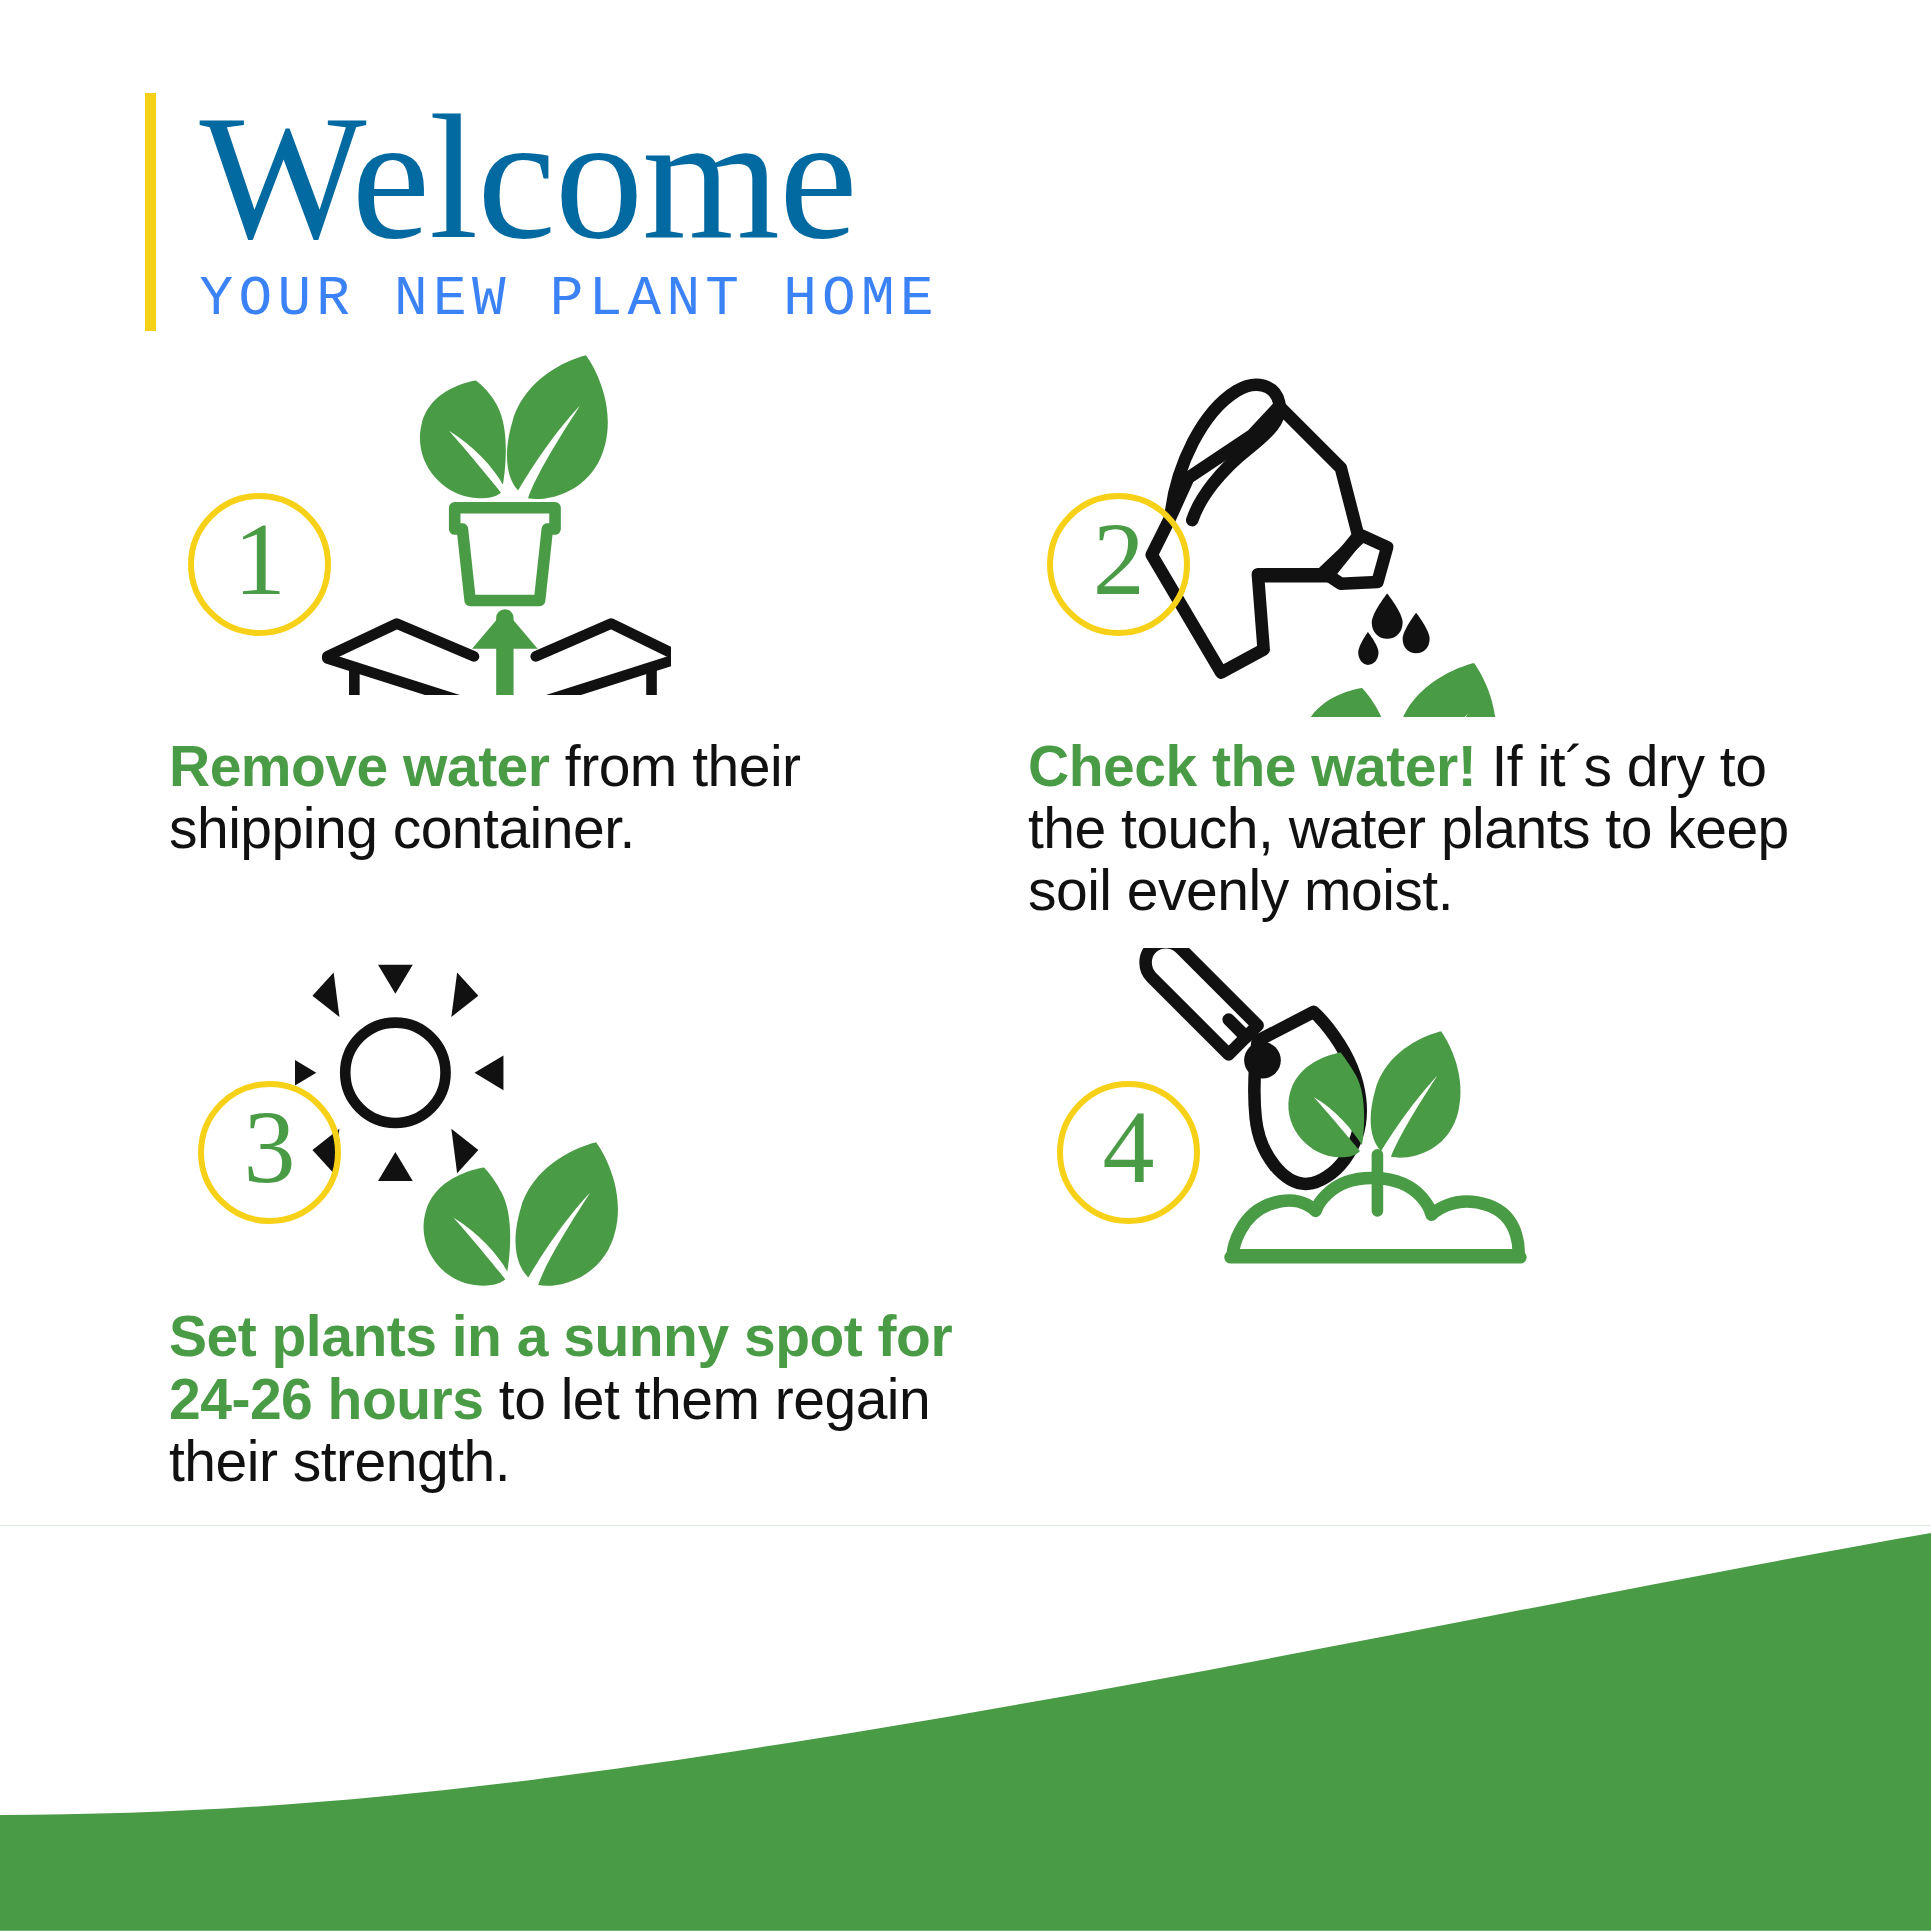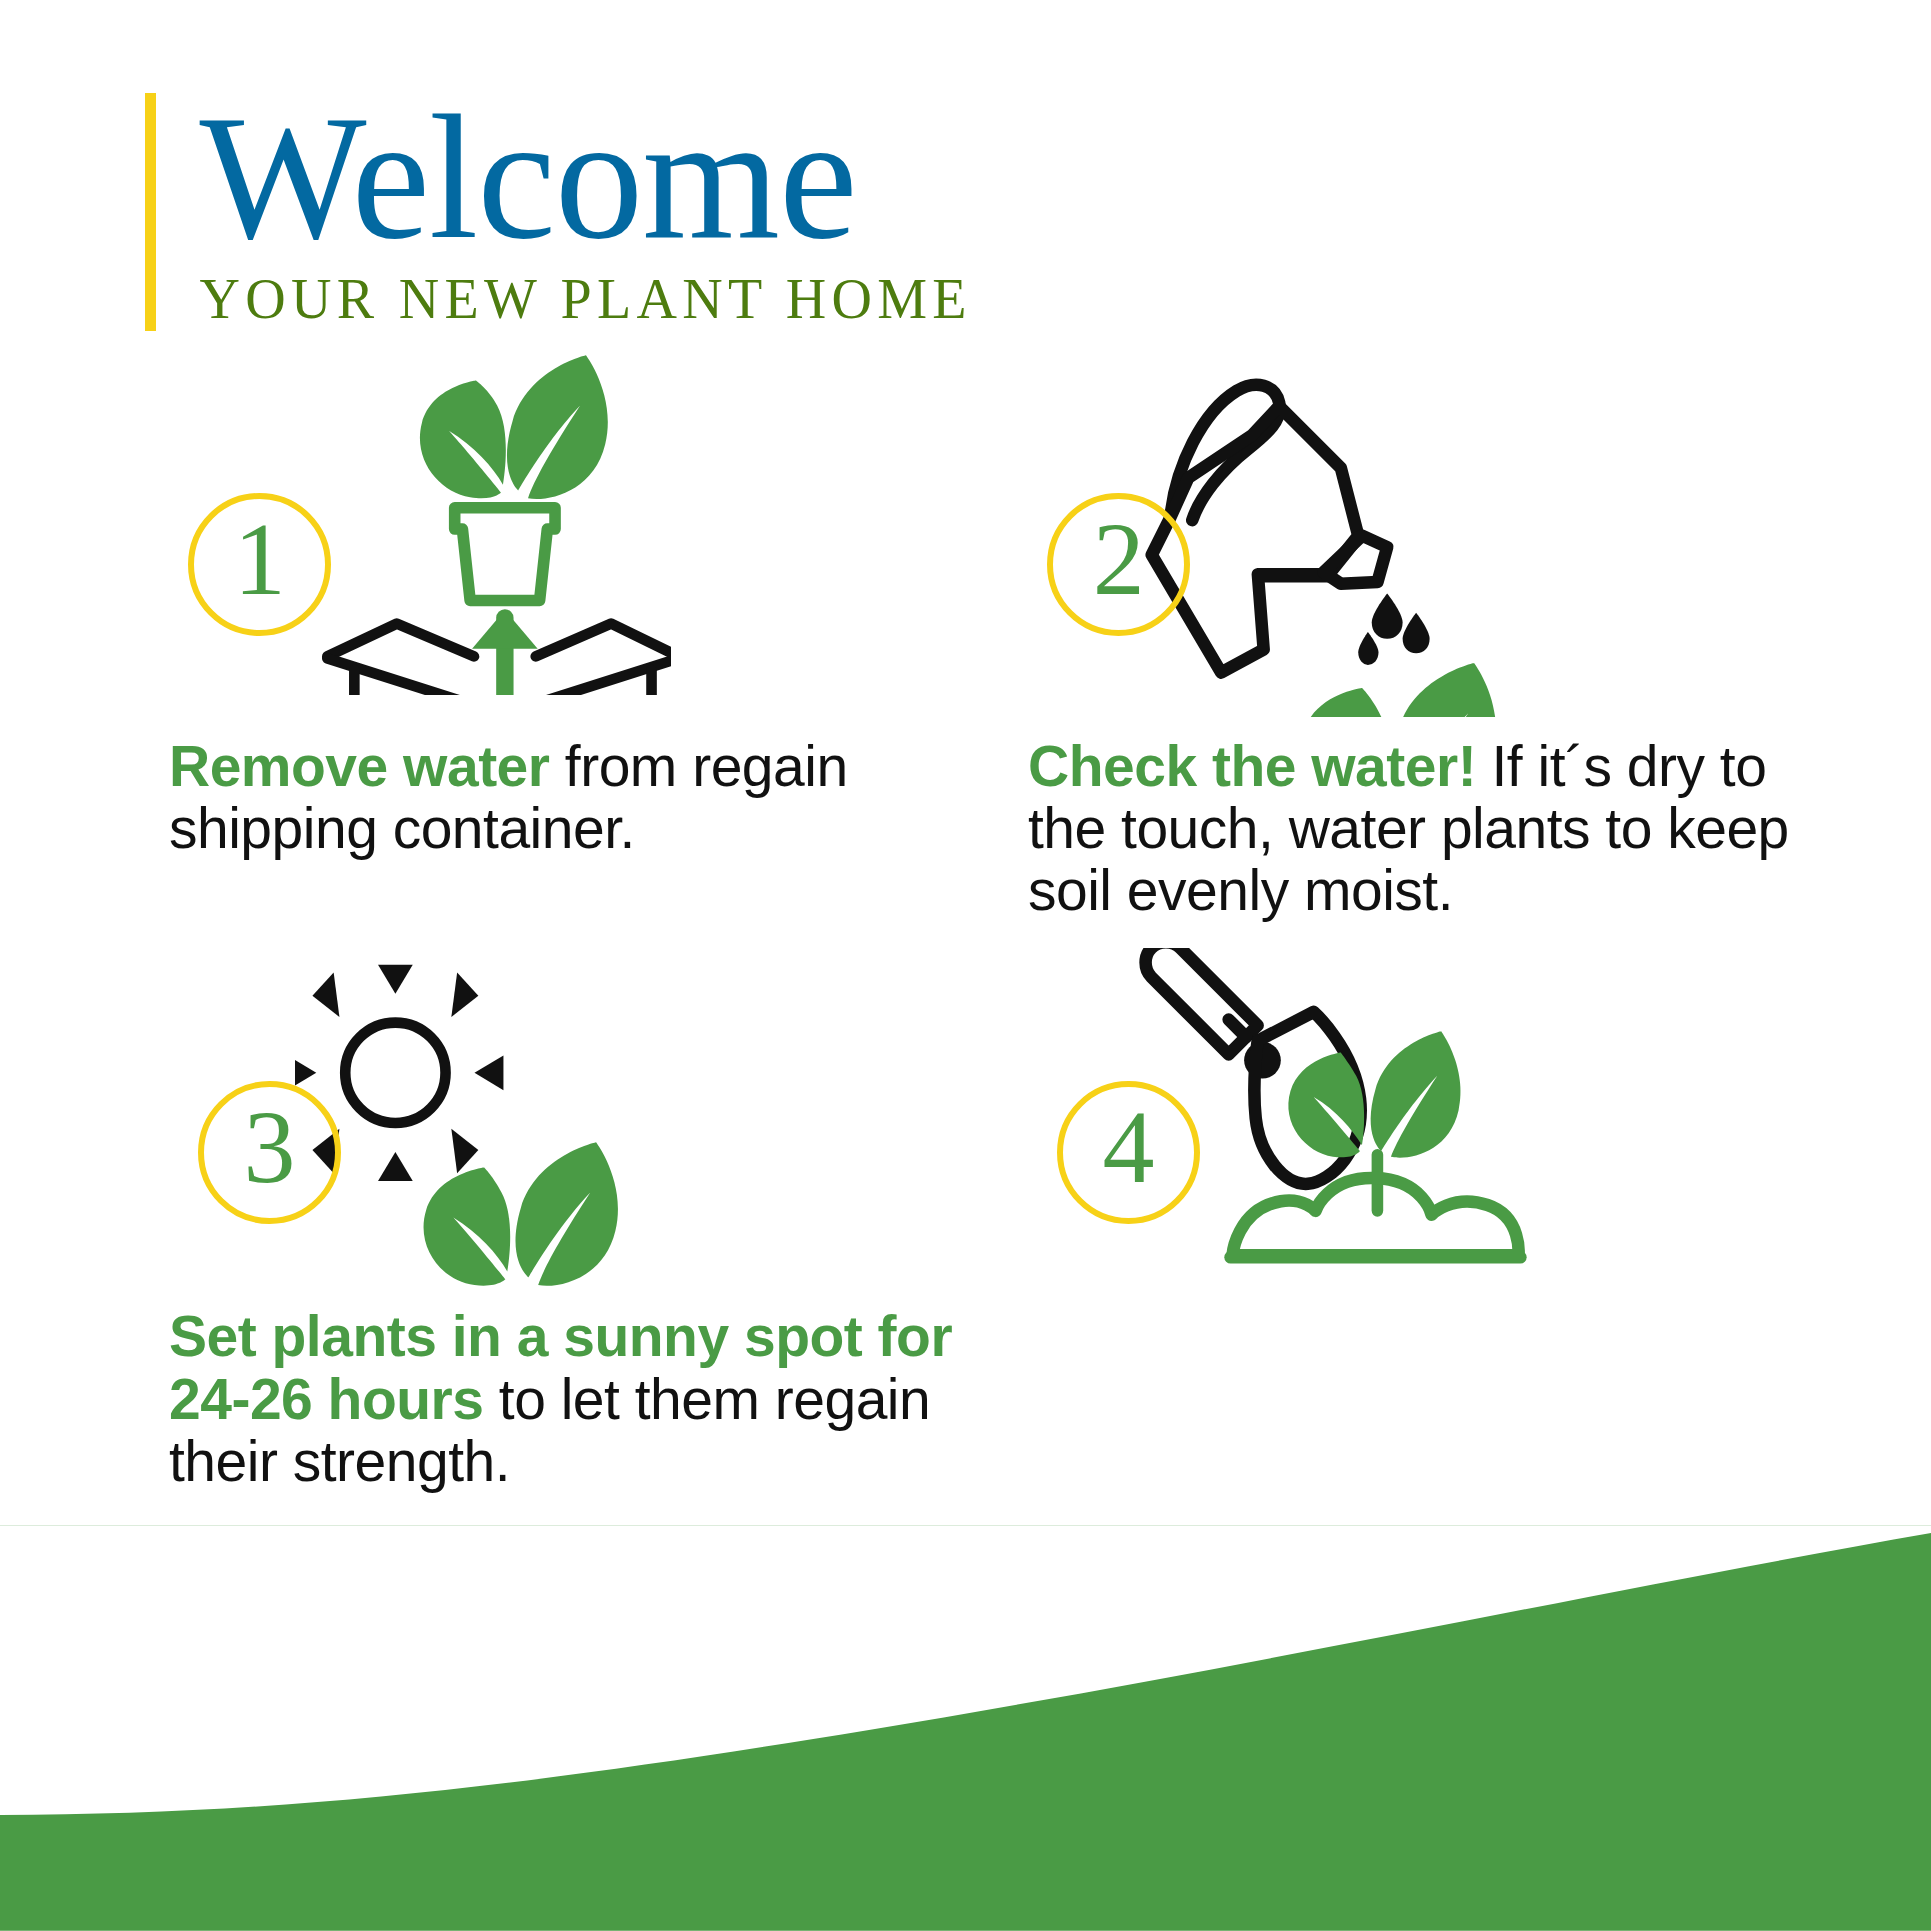--- a/index.html
+++ b/index.html
@@ -37,23 +37,23 @@
   .header-text { padding-top:0; }
   .title {
     font-family:"Liberation Serif", serif;
     font-size:177px;
     line-height:0.95;
     color:#0369a1;
     letter-spacing:-1px;
     font-weight:400;
   }
   .subtitle {
-    font-family:Liberation Serif, serif;
+    font-family:Liberation Mono, monospace;
     font-size:56px;
-    color:#4d7c0f;
+    color:#3b82f6;
     letter-spacing:5.3px;
     margin-top:5.8px;
     white-space:nowrap;
   }
 
   
   .grid {
     position:absolute;
     left:0; top:406px;
     width:1931px;
@@ -160,21 +160,21 @@
           <path d="M52,344 L52,430 L206,470 L360,430 L360,344" fill="none" stroke="#111111" stroke-width="11" stroke-linejoin="round" stroke-linecap="round"></path>
           <path d="M206,390 L206,470" fill="none" stroke="#111111" stroke-width="11" stroke-linecap="round"></path>
         </svg>
       </div>
       <div class="badge-row">
         <div class="badge">
           <span>1</span>
         </div>
       </div>
       <div class="step-text">
-        <span class="hl">Remove water</span><span> from regain shipping container.</span>
+        <span class="hl">Remove water</span><span> from their shipping container.</span>
       </div>
     </div>
 
     <div class="cell right">
       <div class="icon-area">
         <svg style="left:106px; top:-75px;" width="406" height="386" viewBox="0 0 420 400">
 
           <path d="M38,188 C44,140 70,84 106,62 C126,50 146,56 150,74 C154,92 138,106 118,122
                    C90,144 68,172 60,196" fill="none" stroke="#111111" stroke-width="13" stroke-linejoin="round" stroke-linecap="round"></path>
 

